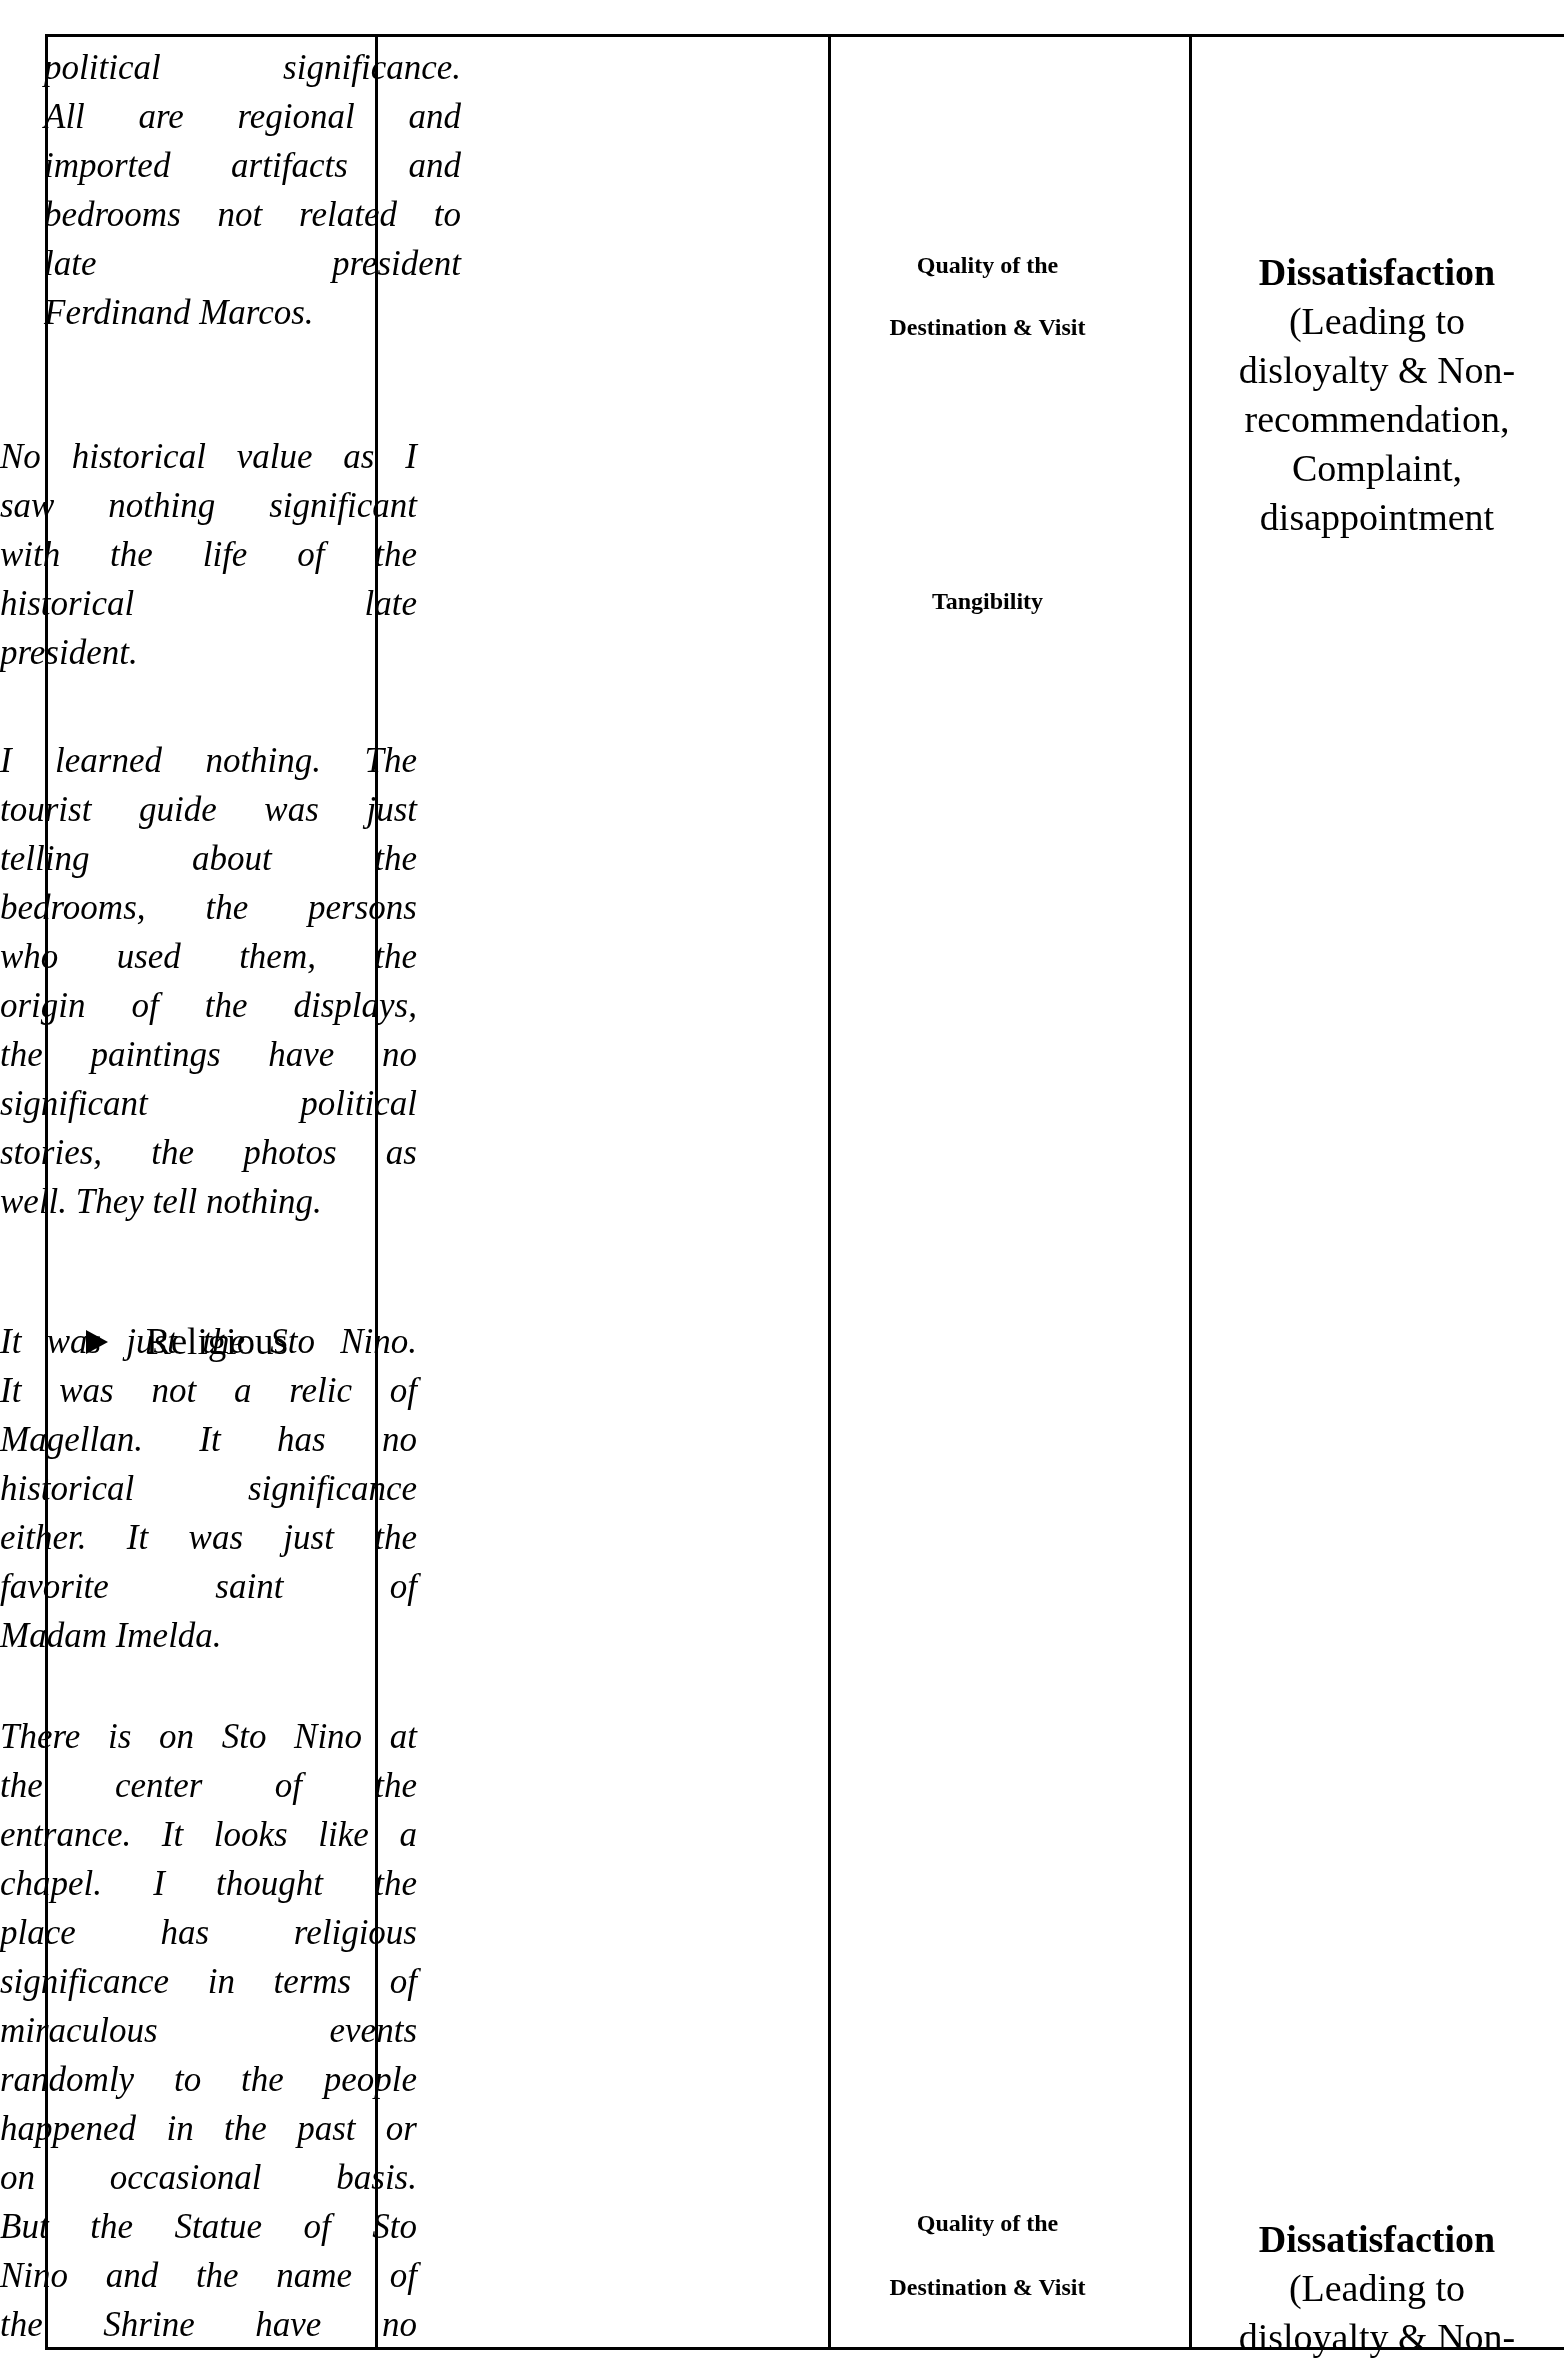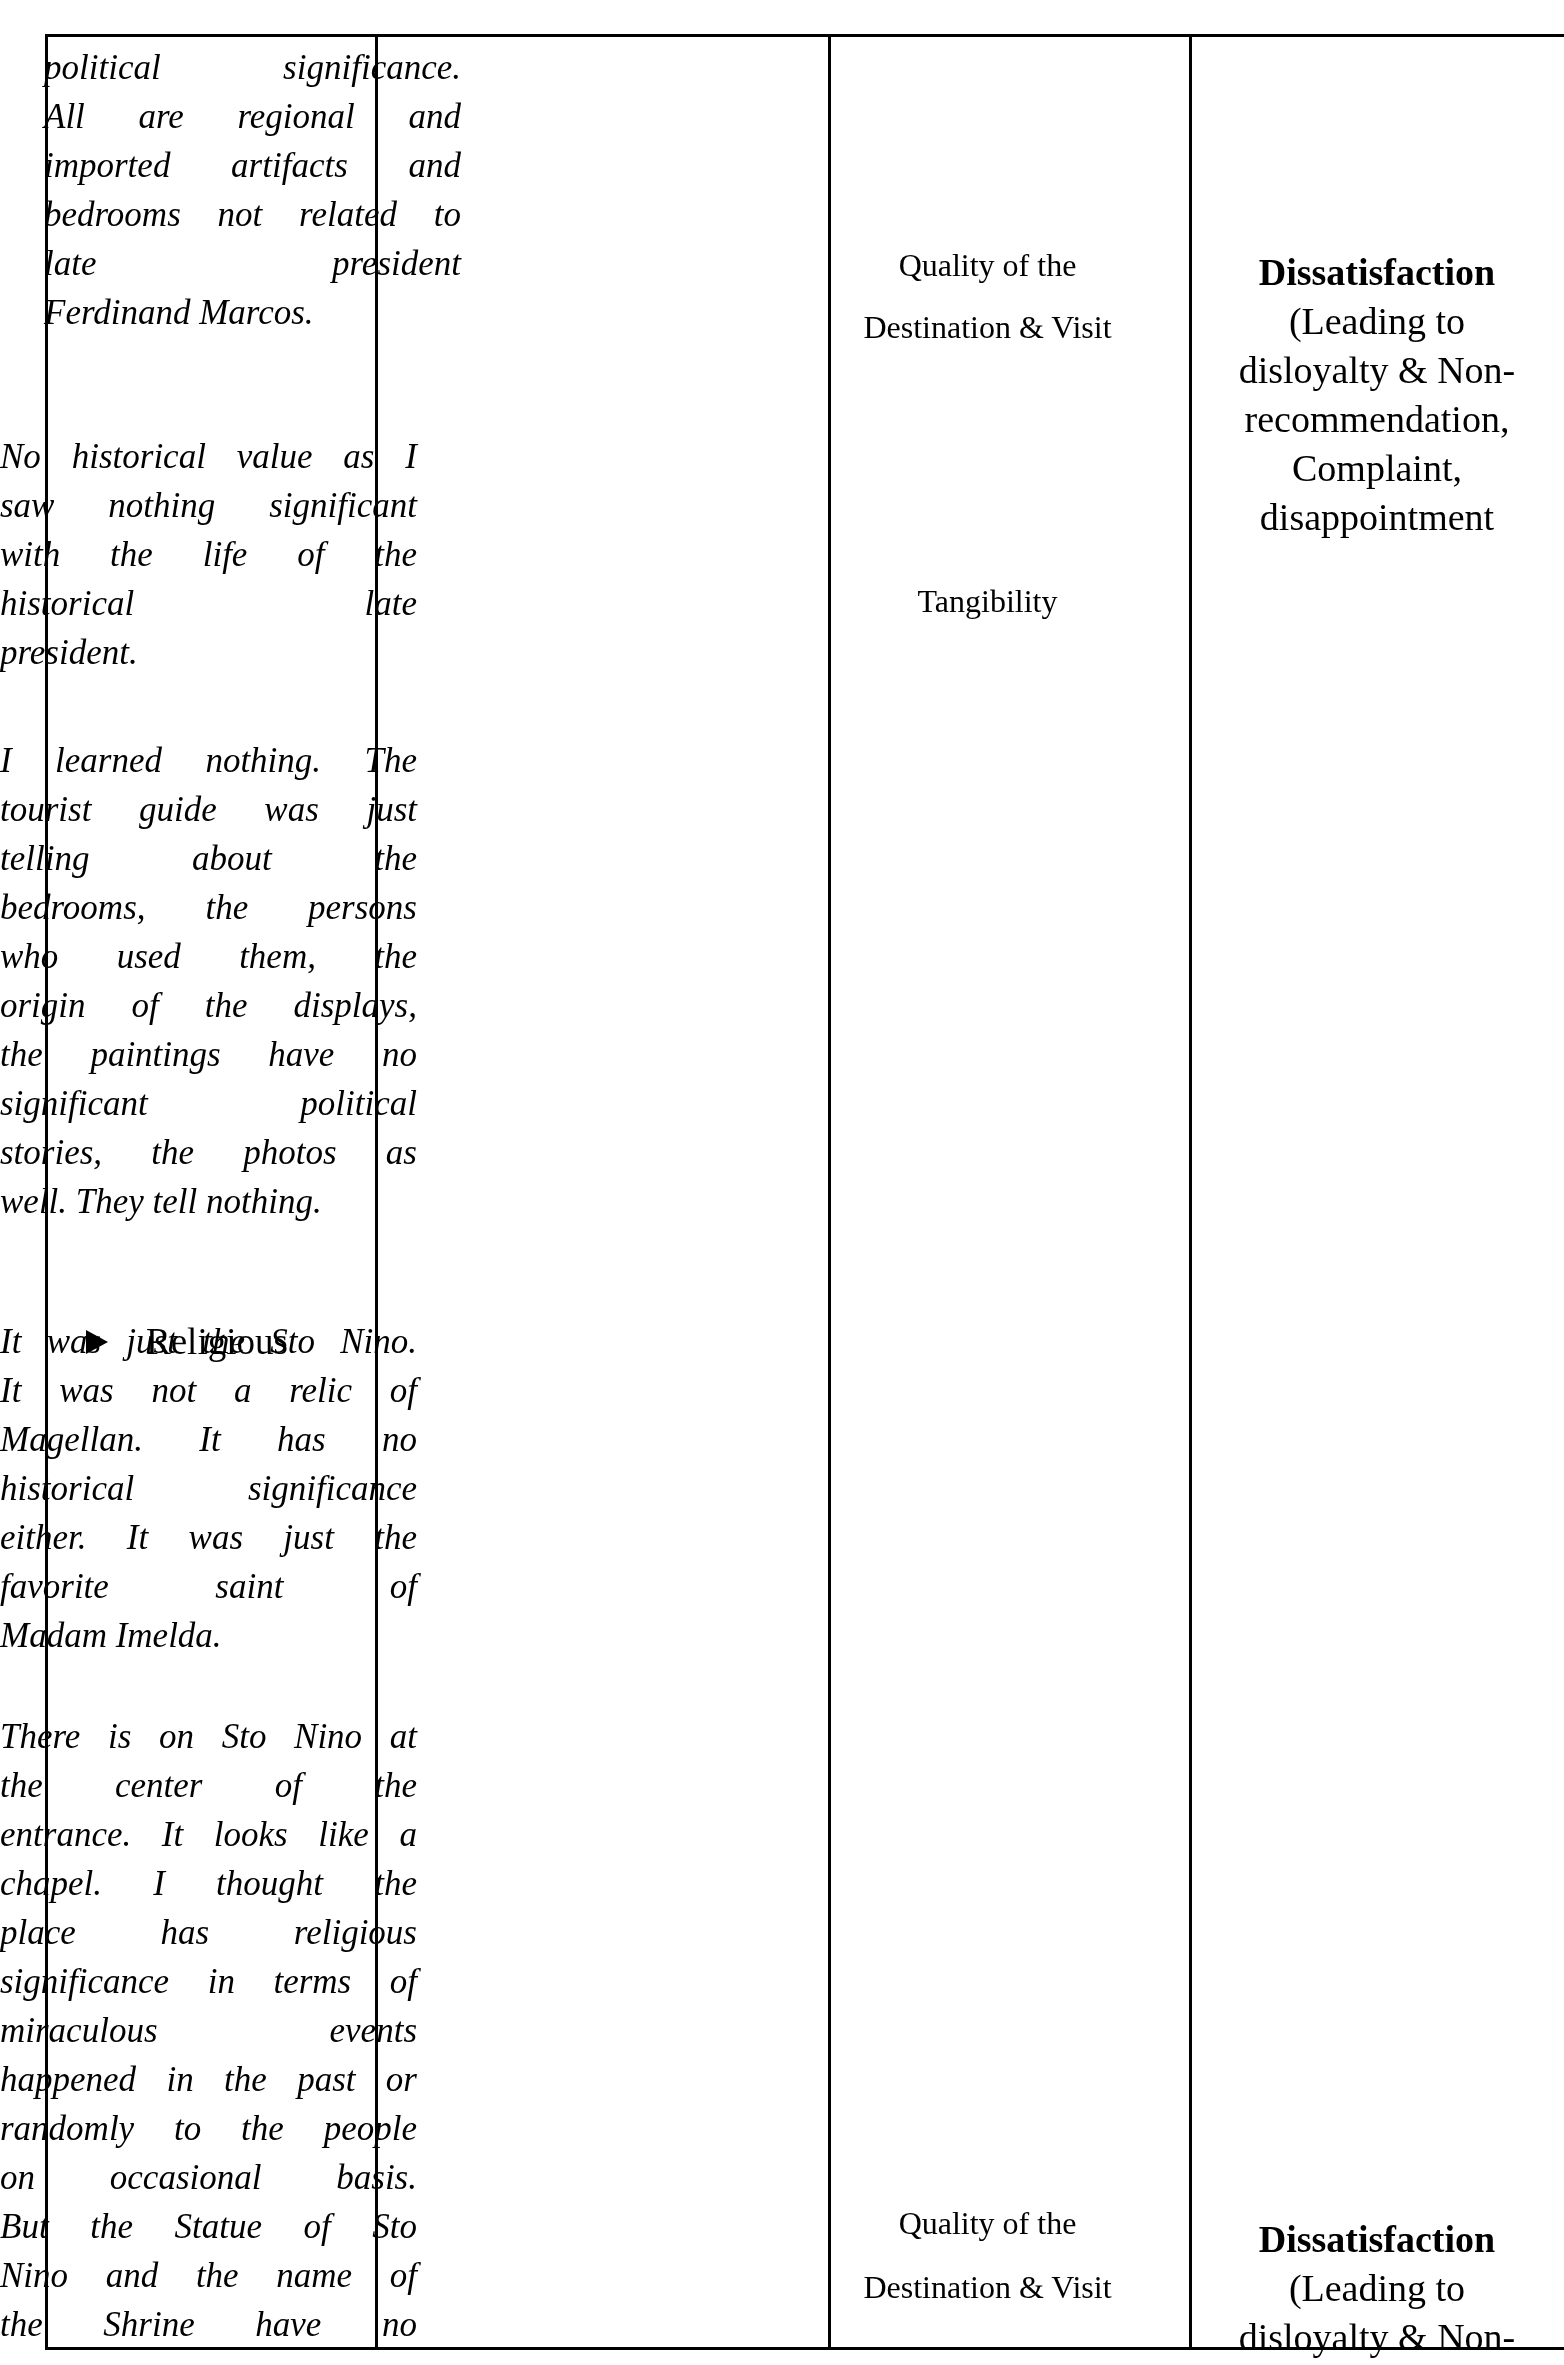--- a/index.html
+++ b/index.html
@@ -22,22 +22,22 @@
   .tri{width:0;height:0;border-left:22px solid #000;border-top:12px solid transparent;
        border-bottom:12px solid transparent;margin-right:38px;}
   .cat-label{font-size:37px;line-height:44px;}
   .para{position:absolute;left:0;width:417px;font-style:italic;font-size:35px;}
   .para-1{top:43px;padding-left:44px;}  .para-2{top:432px;} .para-3{top:736px;}
   .para-4{top:1317px;}.para-5{top:1712px;}
   .jline{height:49px;line-height:49px;text-align:justify;text-align-last:justify;}
   .endline{text-align-last:left;}
 
   
-  .c3{position:absolute;left:828px;width:319px;text-align:center;font-weight:normal;
-      font-size:32px;height:46px;line-height:46px;}
+  .c3{position:absolute;left:828px;width:319px;text-align:center;font-weight:bold;
+      font-size:24px;height:46px;line-height:46px;}
   .c3-q1{top:242px;} .c3-d1{top:304px;} .c3-tan{top:578px;}
   .c3-q2{top:2200px;}.c3-d2{top:2264px;}
 
   
   .c4{position:absolute;left:1189px;width:376px;text-align:center;font-size:38px;margin-top:12px;}
   .c4-top{top:236px;} .c4-bottom{top:2203px;}
   .c4 .line{height:49px;line-height:49px;}
   .c4 .title{font-weight:bold;}
 </style>
 </head>
@@ -94,22 +94,22 @@
       <div class="jline endline">Madam Imelda.</div>
     </div>
   <div class="para para-5">
       <div class="jline">There is on Sto Nino at</div>
       <div class="jline">the center of the</div>
       <div class="jline">entrance. It looks like a</div>
       <div class="jline">chapel. I thought the</div>
       <div class="jline">place has religious</div>
       <div class="jline">significance in terms of</div>
       <div class="jline">miraculous events</div>
+      <div class="jline">randomly to the people</div>
       <div class="jline">happened in the past or</div>
-      <div class="jline">randomly to the people</div>
       <div class="jline">on occasional basis.</div>
       <div class="jline">But the Statue of Sto</div>
       <div class="jline">Nino and the name of</div>
       <div class="jline">the Shrine have no</div>
     </div>
 
   <div class="c3 c3-q1">Quality of the</div>
   <div class="c3 c3-d1">Destination &amp; Visit</div>
   <div class="c3 c3-tan">Tangibility</div>
   <div class="c3 c3-q2">Quality of the</div>

